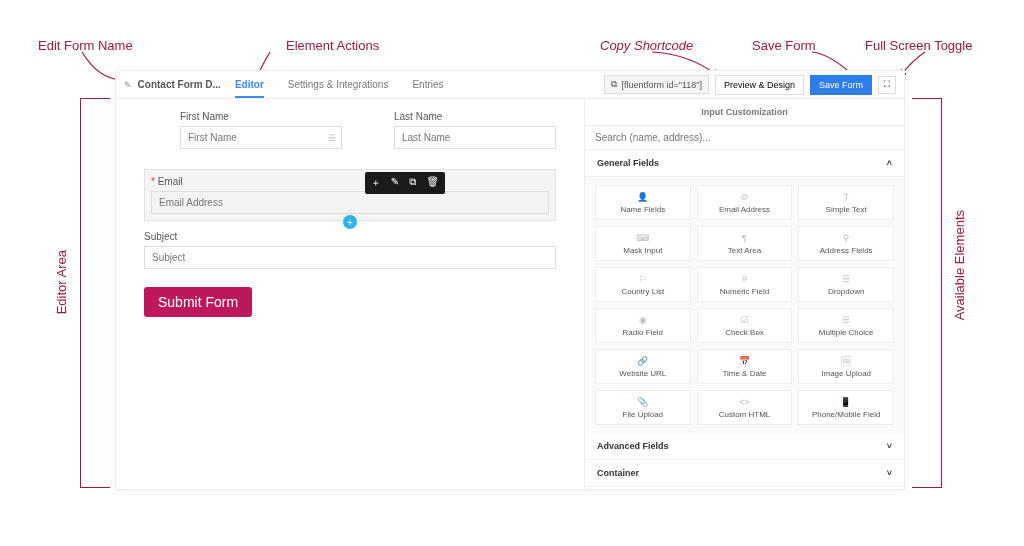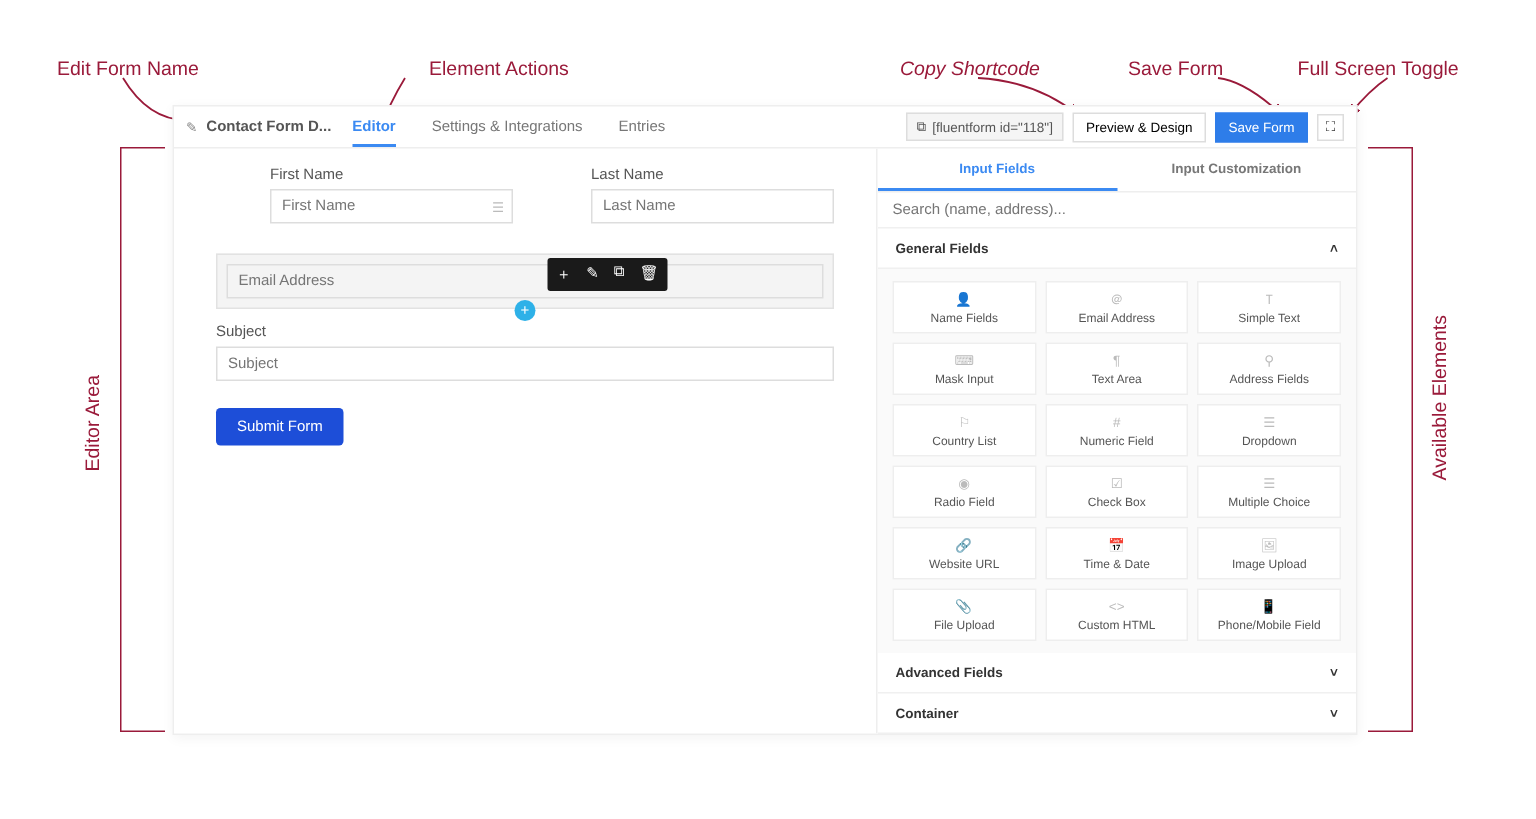--- a/index.html
+++ b/index.html
@@ -143,25 +143,25 @@
     width: 14px; height:14px;
     background:#2eb1e8;
     color:#fff;
     border-radius:50%;
     display:flex;align-items:center;justify-content:center;
     font-size:10px;
     cursor:pointer;
   }
   textarea.form-input { height: 50px; resize: vertical; }
   .submit-btn {
-    background:#1d4ed8;
+    background:#be185d;
     color:#fff;
     border:none;
     padding:7px 14px;
-    font-size:10px;
+    font-size:14px;
     border-radius:3px;
     cursor:pointer;
     margin-top:8px;
   }
 
   
   .sidebar {
     width: 320px;
     border-left: 1px solid #eee;
     display: flex;
@@ -310,20 +310,21 @@
             <span class="input-icon">☰</span>
           </div>
         </div>
         <div class="form-col field-block">
           <label class="form-label">Last Name</label>
           <input class="form-input" placeholder="Last Name" style="">
         </div>
       </div>
 
       <div class="field-block selected">
+        <label class="form-label"><span class="required">*</span> <span>Email</span></label>
         <input class="form-input" style="background: rgb(244, 244, 244);" placeholder="Email Address">
         <div class="toolbox">
           <span>＋</span>
           <span>✎</span>
           <span>⧉</span>
           <span>🗑</span>
         </div>
         <div class="add-circle">+</div>
       </div>
 
@@ -331,21 +332,20 @@
         <label class="form-label">Subject</label>
         <input class="form-input" placeholder="Subject" style="">
       </div>
 
 
       <button class="submit-btn">Submit Form</button>
     </div>
 
     <div class="sidebar">
       <div class="side-tabs">
-        <div class="side-tab active">Input Fields</div>
         <div class="side-tab">Input Customization</div>
       </div>
       <div class="search-row">
         <input placeholder="Search (name, address)..." style="">
       </div>
       <div class="accordion-head">
         <span>General Fields</span>
         <span class="chevron">˄</span>
       </div>
       <div class="field-grid" id="field-grid">

